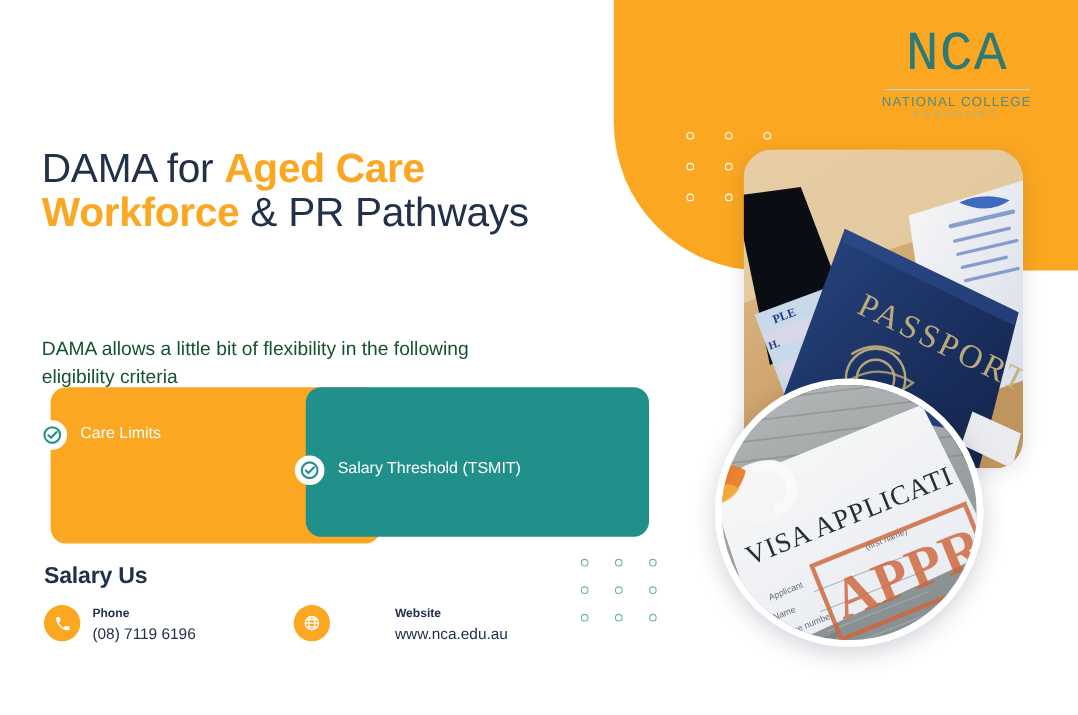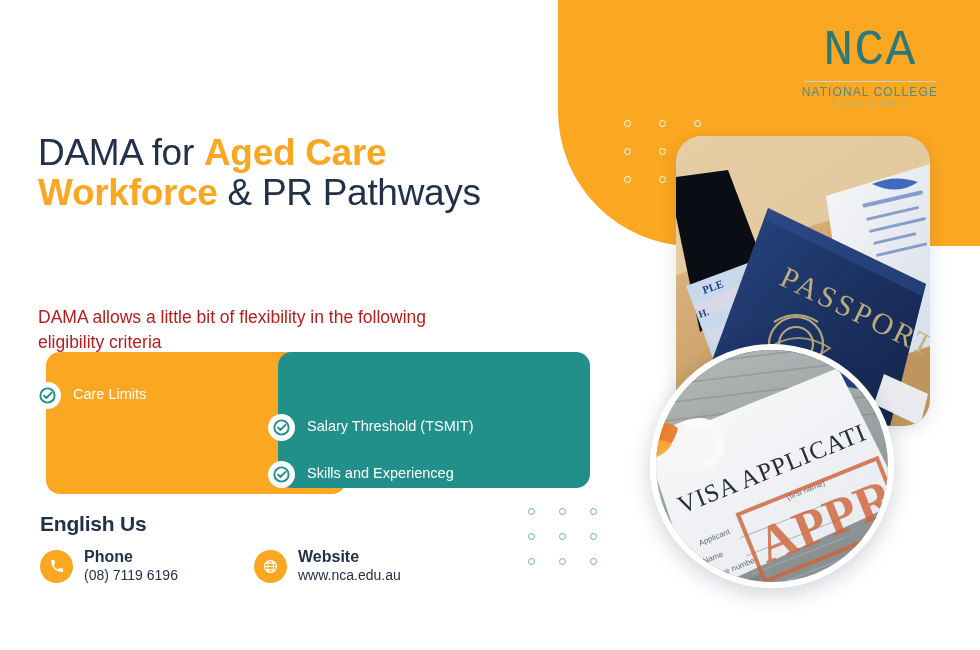--- a/index.html
+++ b/index.html
@@ -62,21 +62,21 @@
   .headline{
     position:absolute;left:38px;top:100px;width:480px;z-index:5;
     font-size:37px;line-height:40px;font-weight:400;color:#22314A;
     letter-spacing:-0.3px;
     margin-top:33px;
   }
   .headline .hl{color:#FBA721;font-weight:700;}
 
   .subhead{
     position:absolute;left:38px;top:287px;width:450px;z-index:5;
-    font-size:17.5px;line-height:25px;color:#b91c1c;
+    font-size:17.5px;line-height:25px;color:#14532d;
   }
 
   
   .panels{position:absolute;left:46px;top:352px;z-index:5;width:500px;height:142px;}
   .panel-orange{
     position:absolute;left:0;top:0;width:300px;height:142px;
     background:#FBA721;border-radius:14px;
   }
   .panel-teal{
     position:absolute;left:232px;top:0;width:312px;height:136px;
@@ -96,26 +96,26 @@
     color:#ffffff;font-size:14.5px;line-height:19px;padding-top:3px;
   }
 
   
   .contact-title{
     position:absolute;left:40px;top:512px;z-index:5;
     font-size:21px;font-weight:700;color:#22314A;letter-spacing:-0.2px;
   }
   .contact-row{position:absolute;top:548px;z-index:5;display:flex;align-items:center;}
   #contact-phone{left:40px;}
-  #contact-website{left:254px;}
+  #contact-website{left:267px;gap:48px;}
   .contact-icon{
     width:33px;height:33px;border-radius:50%;background:#FBA721;
     display:flex;align-items:center;justify-content:center;margin-right:11px;flex:0 0 auto;
   }
-  .contact-text .ct-label{font-size:16px;font-weight:700;color:#22314A;line-height:18px;}
+  .contact-text .ct-label{font-size:11px;font-weight:700;color:#22314A;line-height:18px;}
   .contact-text .ct-value{font-size:14px;color:#22314A;line-height:18px;}
 </style>
 </head>
 <body>
 
 <div class="canvas">
 
   <div class="orange-blob"></div>
 
   <div class="dot-grid" id="dot-grid-top">
@@ -281,33 +281,24 @@
     <div class="crit-col" id="crit-col-right">
       <div class="crit-item">
         <span class="chk">
           <svg width="19" height="19" viewBox="0 0 24 24" fill="none" stroke="#21908B" stroke-width="2.4" stroke-linecap="round" stroke-linejoin="round">
             <circle cx="12" cy="12" r="9"></circle>
               <path d="M7.6 12.2 L10.6 15.2 L17 8.6"></path>
           </svg>
         </span>
         <span class="crit-label">Salary Threshold (TSMIT)</span>
       </div>
-      <div class="crit-item">
-        <span class="chk">
-          <svg width="19" height="19" viewBox="0 0 24 24" fill="none" stroke="#21908B" stroke-width="2.4" stroke-linecap="round" stroke-linejoin="round">
-            <circle cx="12" cy="12" r="9"></circle>
-              <path d="M7.6 12.2 L10.6 15.2 L17 8.6"></path>
-          </svg>
-        </span>
-        <span class="crit-label">Skills and Experienceg</span>
-      </div>
     </div>
   </div>
 
-  <div class="contact-title">English Us</div>
+  <div class="contact-title">Salary Us</div>
 
   <div class="contact-row" id="contact-phone">
     <span class="contact-icon">
       <svg width="16" height="16" viewBox="0 0 24 24" fill="#ffffff">
         <path d="M6.6 10.8c1.4 2.8 3.8 5.1 6.6 6.6l2.2-2.2c.3-.3.7-.4 1.1-.2 1.2.4 2.5.6 3.8.6.6 0 1 .4 1 1V20c0 .6-.4 1-1 1C10.6 21 3 13.4 3 4c0-.6.4-1 1-1h3.4c.6 0 1 .4 1 1 0 1.3.2 2.6.6 3.8.1.4 0 .8-.2 1.1l-2.2 1.9z"></path>
       </svg>
     </span>
     <span class="contact-text">
       <span class="ct-label">Phone</span>
       <span class="ct-value" style="display:block">(08) 7119 6196</span>

